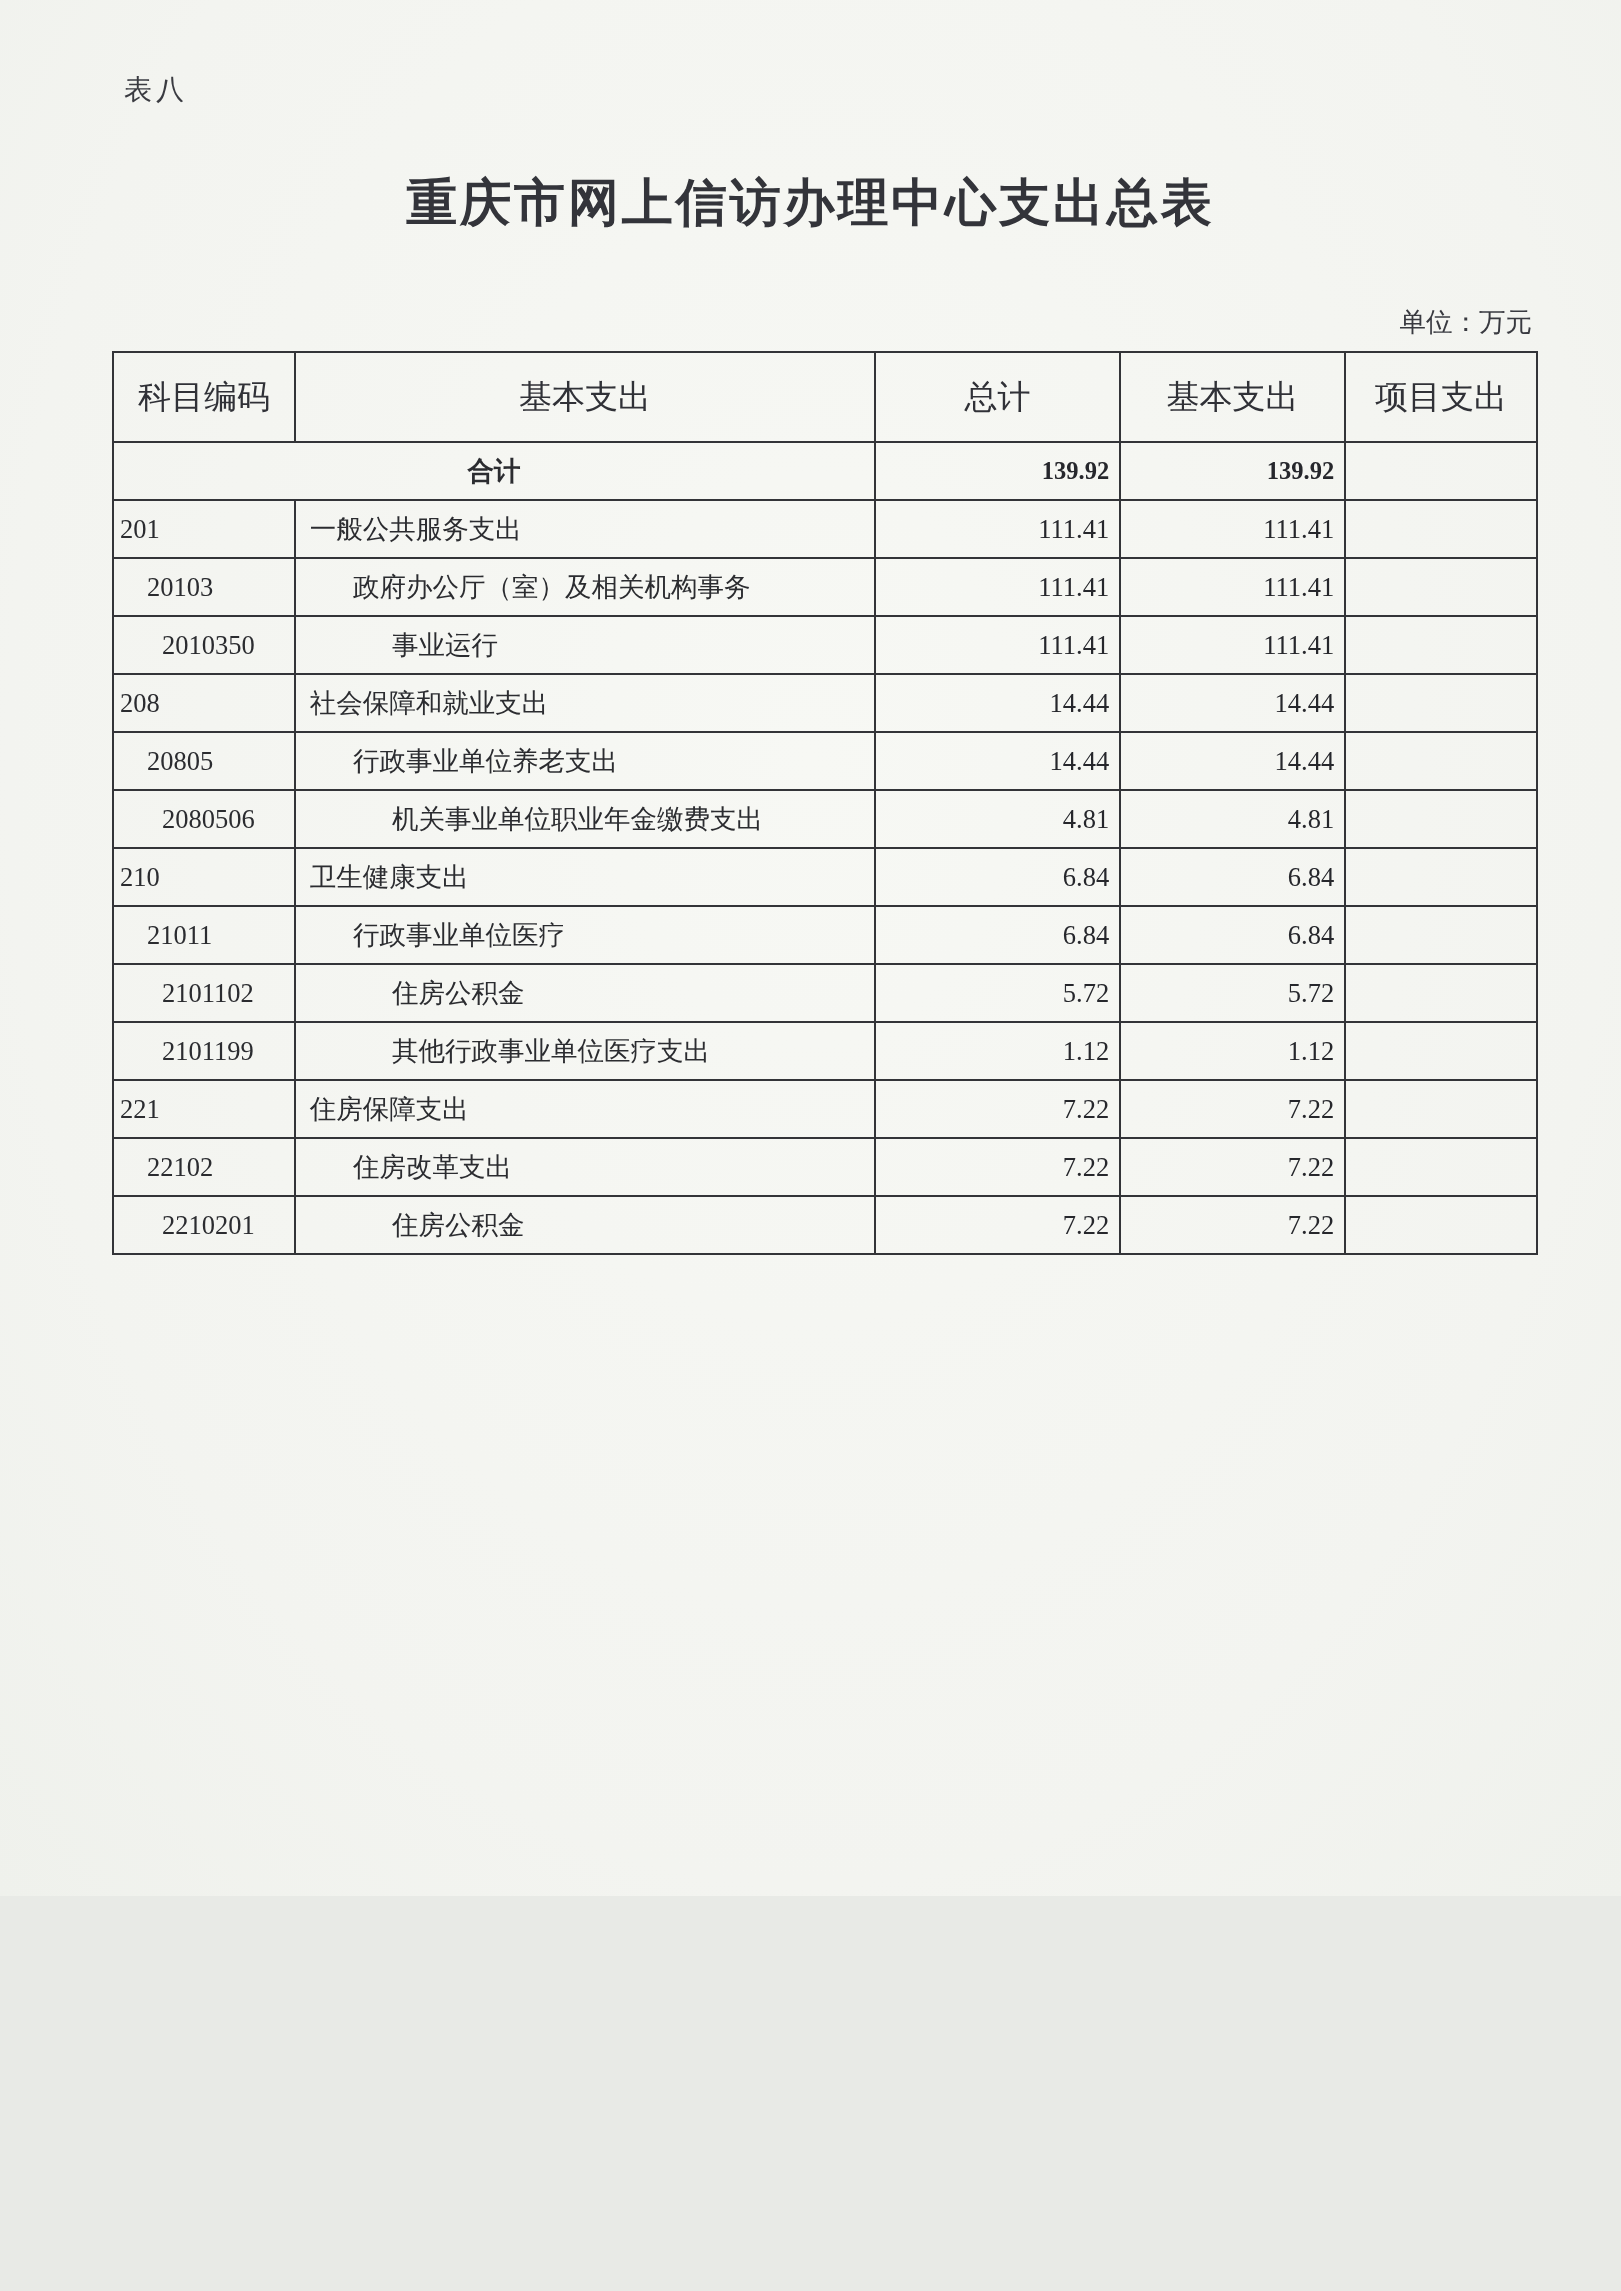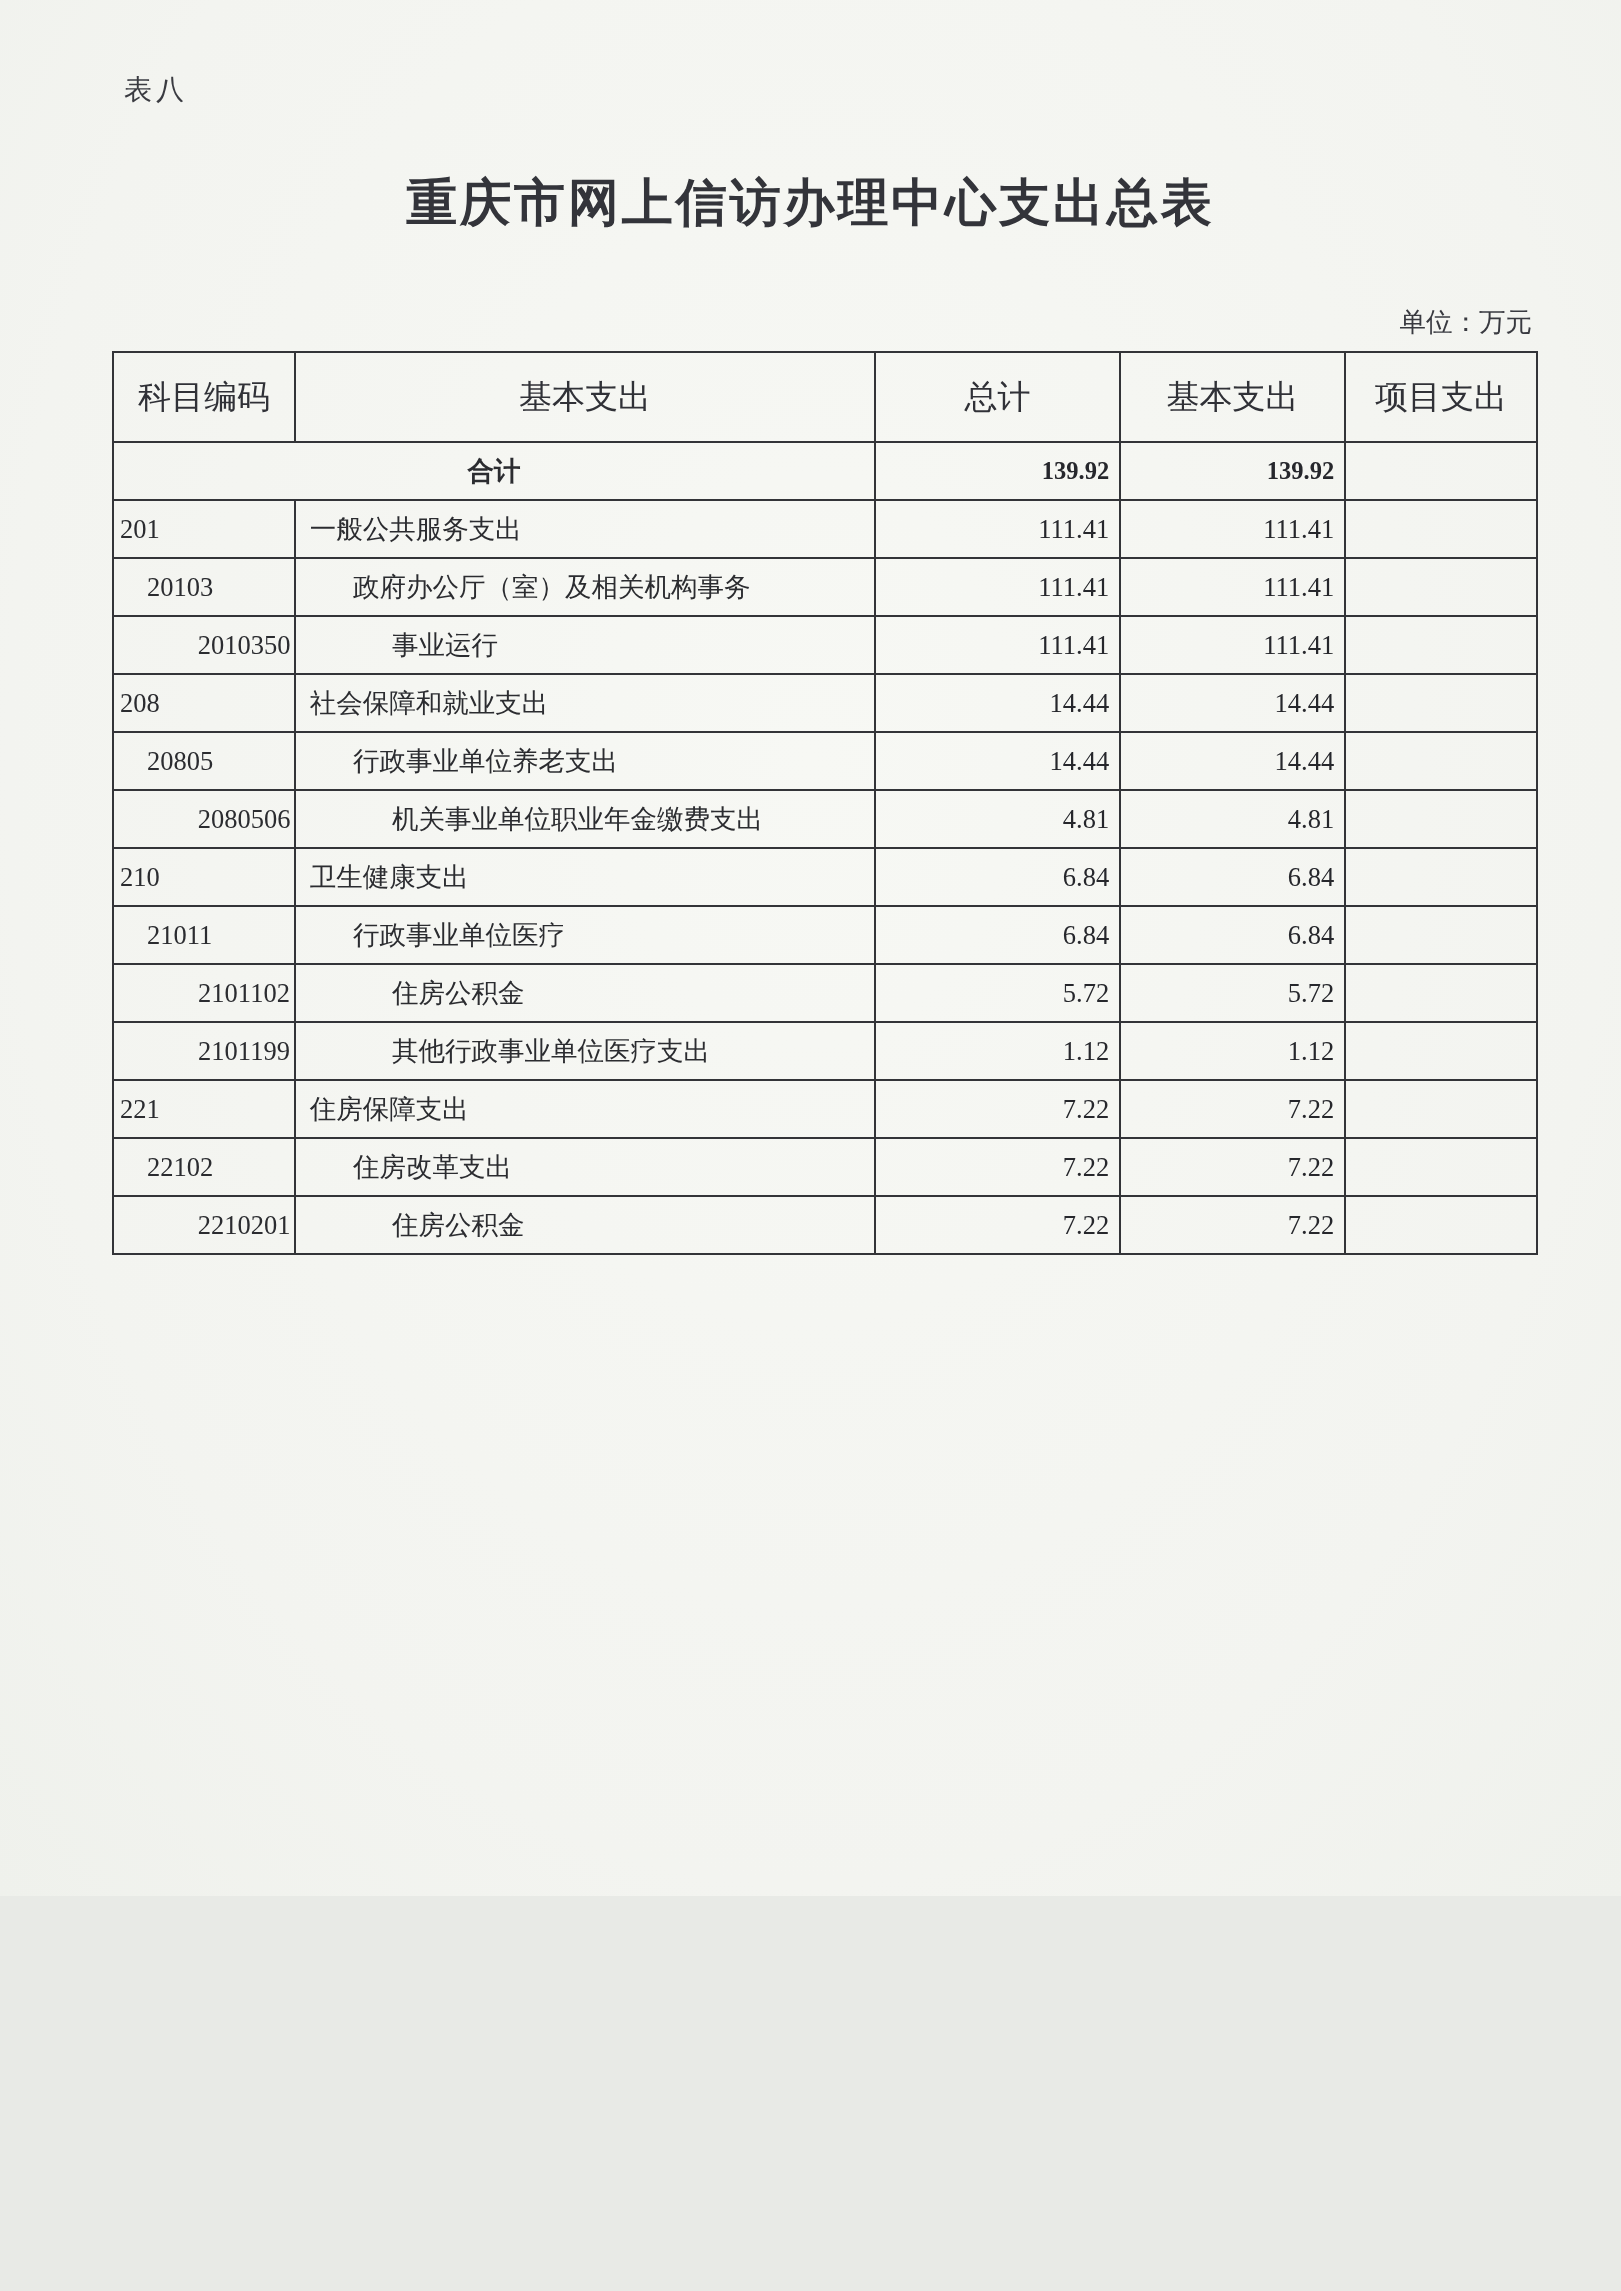--- a/index.html
+++ b/index.html
@@ -90,21 +90,21 @@
     color: #26272c;
   }
   .total-row td.num {
     font-size: 24.5px;
     border-radius: 26px;
   }
   td.code { text-align: left; }
   td.name { text-align: left; }
   td.code.lv0 { padding-left: 5.9px; }
   td.code.lv1 { padding-left: 33px; }
-  td.code.lv2 { padding-left: 81px; text-align: center; }
+  td.code.lv2 { padding-left: 48px; }
   td.name.lv0 { padding-left: 13.7px; }
   td.name.lv1 { padding-left: 57px; }
   td.name.lv2 { padding-left: 96px; border-radius: 13px; }
 </style>
 </head>
 <body>
 
 <div class="page">
 
   <div class="corner-label">表八</div>

